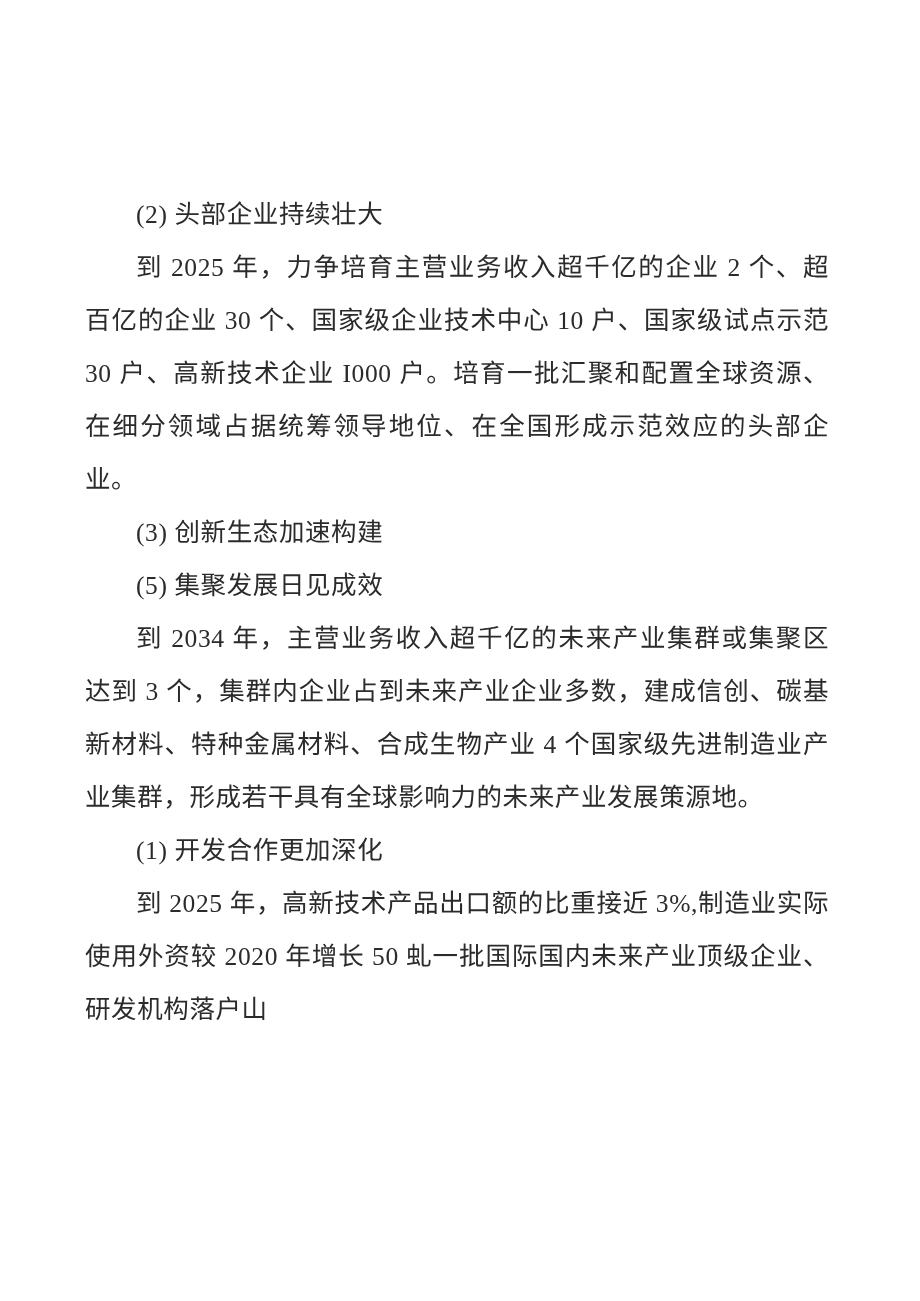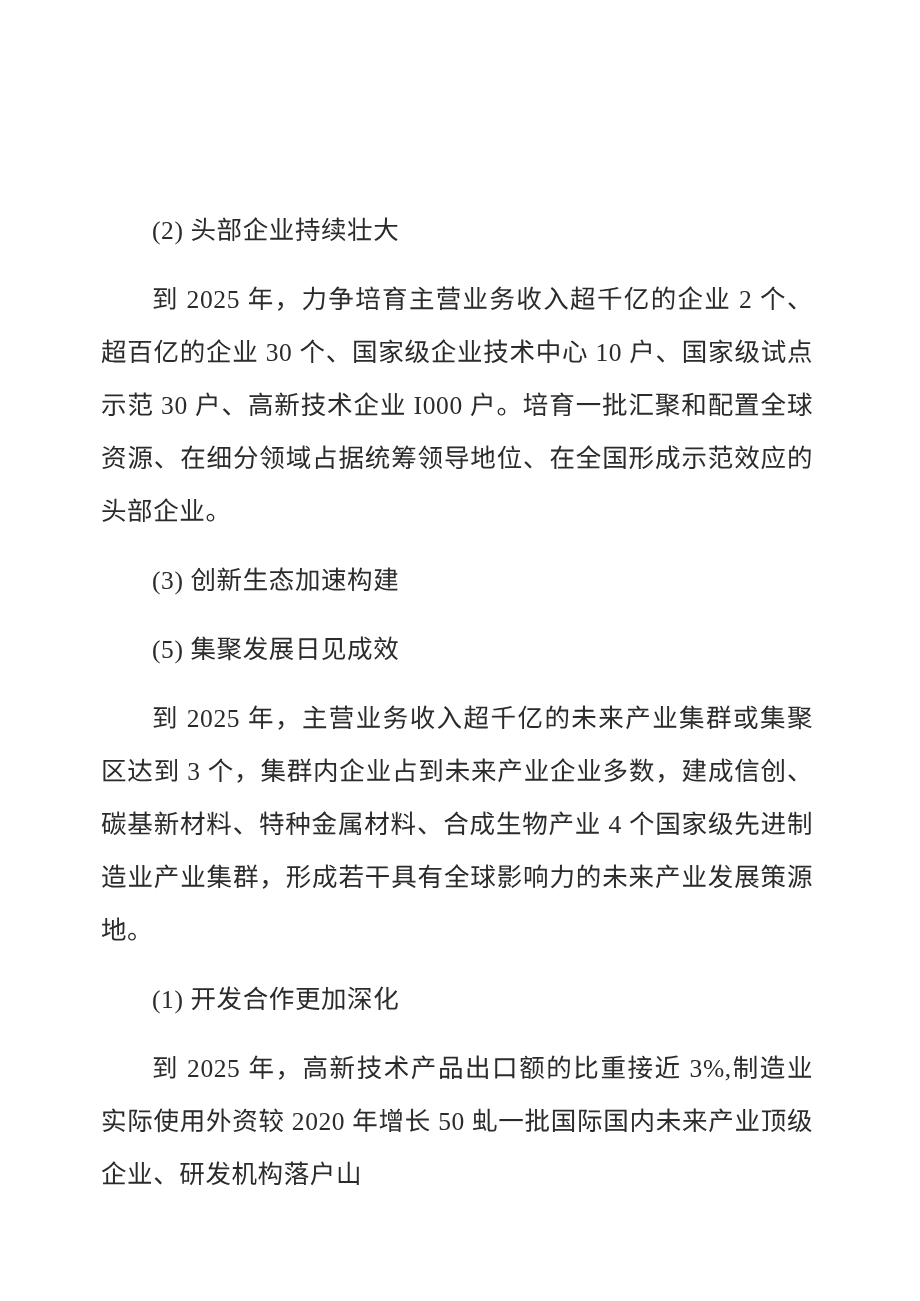--- a/index.html
+++ b/index.html
@@ -24,21 +24,21 @@
 
   
   .doc-body {
     position: absolute;
     left: 85px;
     top: 188px;
     width: 744px;
   }
 
   .para {
-    margin: 16px;
+    margin: 0;
     padding: 0;
     color: #2b2b2b;
     font-size: 25.5px;
     line-height: 53px;
     letter-spacing: 0.6px;
     text-align: justify;
     text-justify: inter-ideograph;
     word-break: break-all;
     white-space: normal;
     -webkit-font-smoothing: antialiased;
@@ -68,20 +68,20 @@
 
     <p class="para heading">(2) 头部企业持续壮大</p>
 
     <p class="para indent">到 2025 年，力争培育主营业务收入超千亿的企业 2 个、超百亿的企业 30 个、国家级企业技术中心 10 户、国家级试点示范 30 户、高新技术企业 I000 户。培育一批汇聚和配置全球资源、在细分领域占据统筹领导地位、在全国形成示范效应的头部企业。</p>
 
     <p class="para heading">(3) 创新生态加速构建</p>
 
 
     <p class="para heading">(5) 集聚发展日见成效</p>
 
-    <p class="para indent">到 2025 年，主营业务收入超千亿的未来产业集群或集聚区达到 3 个，集群内企业占到未来产业企业多数，建成信创、碳基新材料、特种金属材料、合成生物产业 4 个国家级先进制造业产业集群，形成若干具有全球影响力的未来产业发展策源地。</p>
+    <p class="para indent">到 2034 年，主营业务收入超千亿的未来产业集群或集聚区达到 3 个，集群内企业占到未来产业企业多数，建成信创、碳基新材料、特种金属材料、合成生物产业 4 个国家级先进制造业产业集群，形成若干具有全球影响力的未来产业发展策源地。</p>
 
     <p class="para heading">(1) 开发合作更加深化</p>
 
     <p class="para indent last">到 2025 年，高新技术产品出口额的比重接近 3%,制造业实际使用外资较 2020 年增长 50 虬一批国际国内未来产业顶级企业、研发机构落户山</p>
 
   </div>
 </div>
 
 </body></html>

